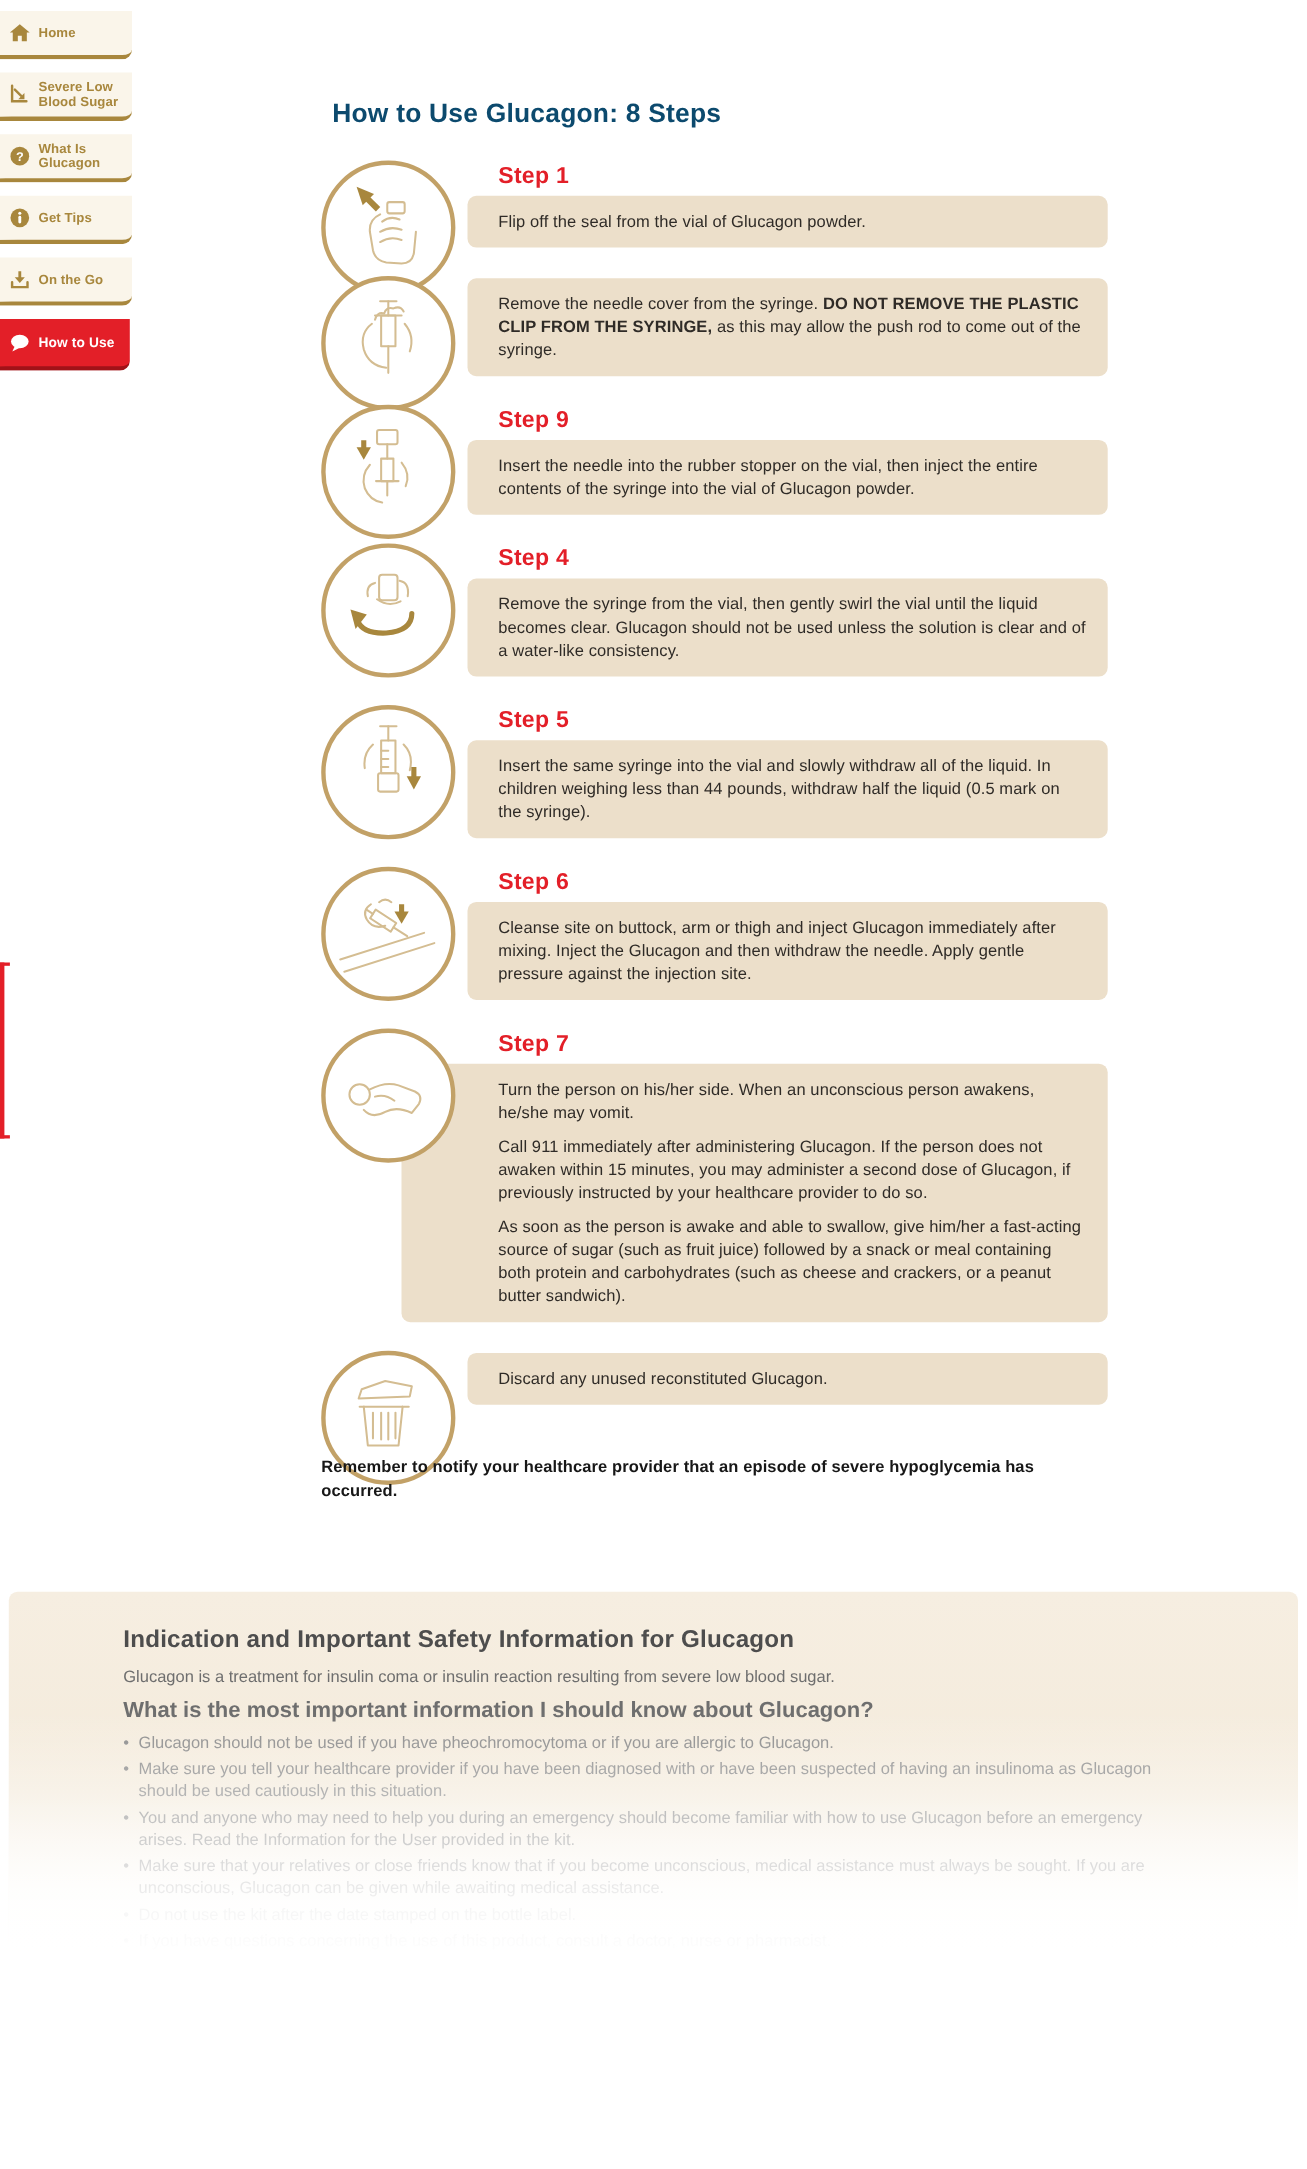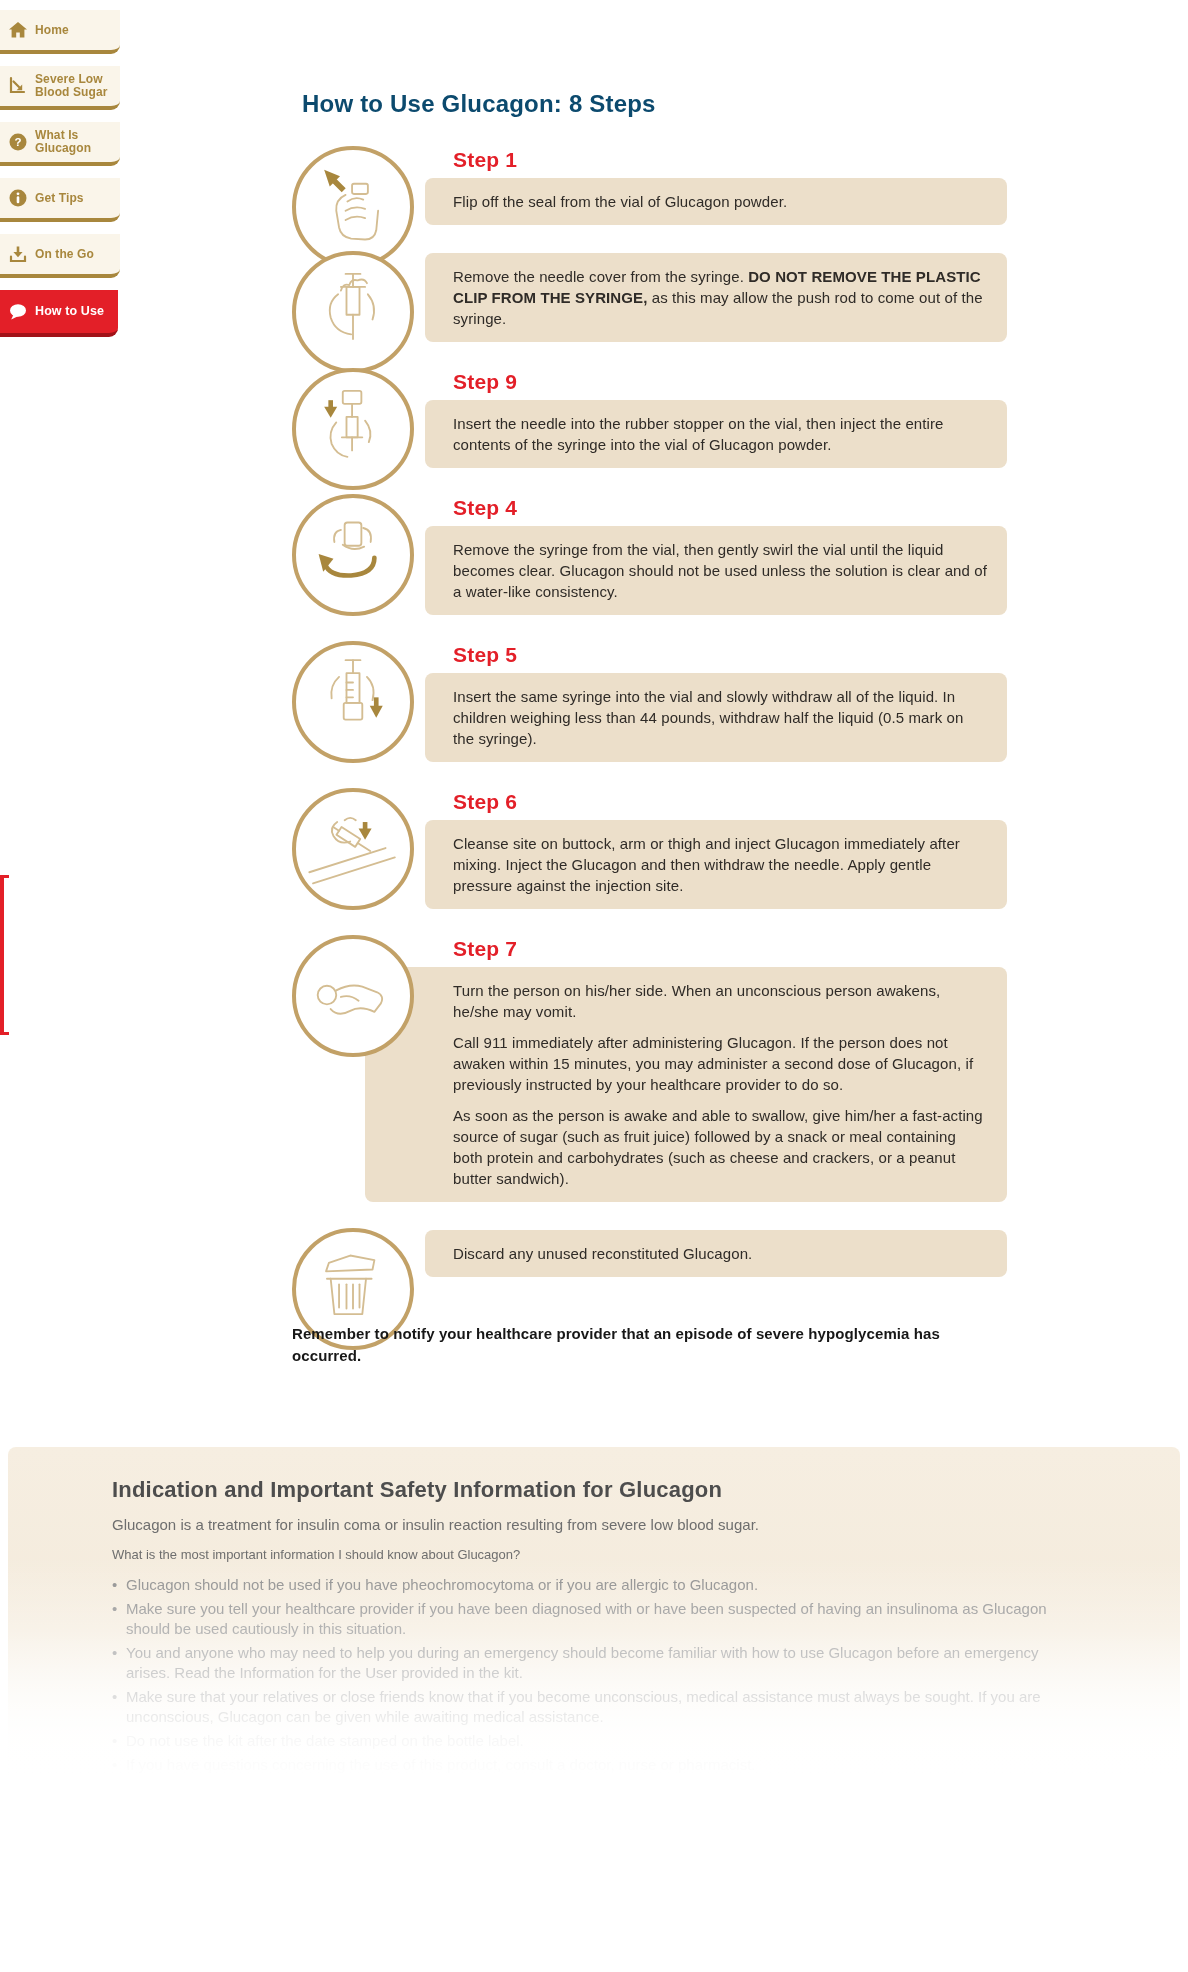--- a/index.html
+++ b/index.html
@@ -53,21 +53,21 @@
     background:linear-gradient(180deg,#f6eee1 0%,#f4ebdc 55%,rgba(244,235,220,0) 100%);
     box-sizing:border-box;padding:30px 46px 0 104px;
   }
   .safety::after{
     content:"";position:absolute;left:0;right:0;top:110px;bottom:0;border-radius:0 0 8px 8px;
     background:linear-gradient(180deg,rgba(255,255,255,0) 0%,rgba(255,255,255,.5) 45%,rgba(255,255,255,.92) 80%,#ffffff 100%);
     pointer-events:none;
   }
   .safety-heading{font-size:22px;font-weight:700;color:#4d4d4d;margin:0 0 12px 0;letter-spacing:.2px;}
   .safety-intro{font-size:15px;color:#6e6e6e;margin:0 0 10px 0;line-height:20px;}
-  .safety-question{font-size:13px;font-weight:400;color:#6e6e6e;margin:0 0 10px 0;line-height:20px;}
+  .safety-question{font-size:20px;font-weight:700;color:#6e6e6e;margin:0 0 10px 0;line-height:20px;}
   .safety-bullets{margin:0;padding:0;list-style:none;font-size:15px;line-height:20px;color:#8a8a8a;}
   .safety-bullets li{position:relative;padding-left:14px;margin-bottom:4px;max-width:960px;}
   .safety-bullets li::before{content:"\2022";position:absolute;left:0;top:0;color:#8a8a8a;}
 </style>
 </head>
 <body>
 
 <nav class="sidebar" id="sidebar">
     <div class="side-item">
       <span class="ico">

